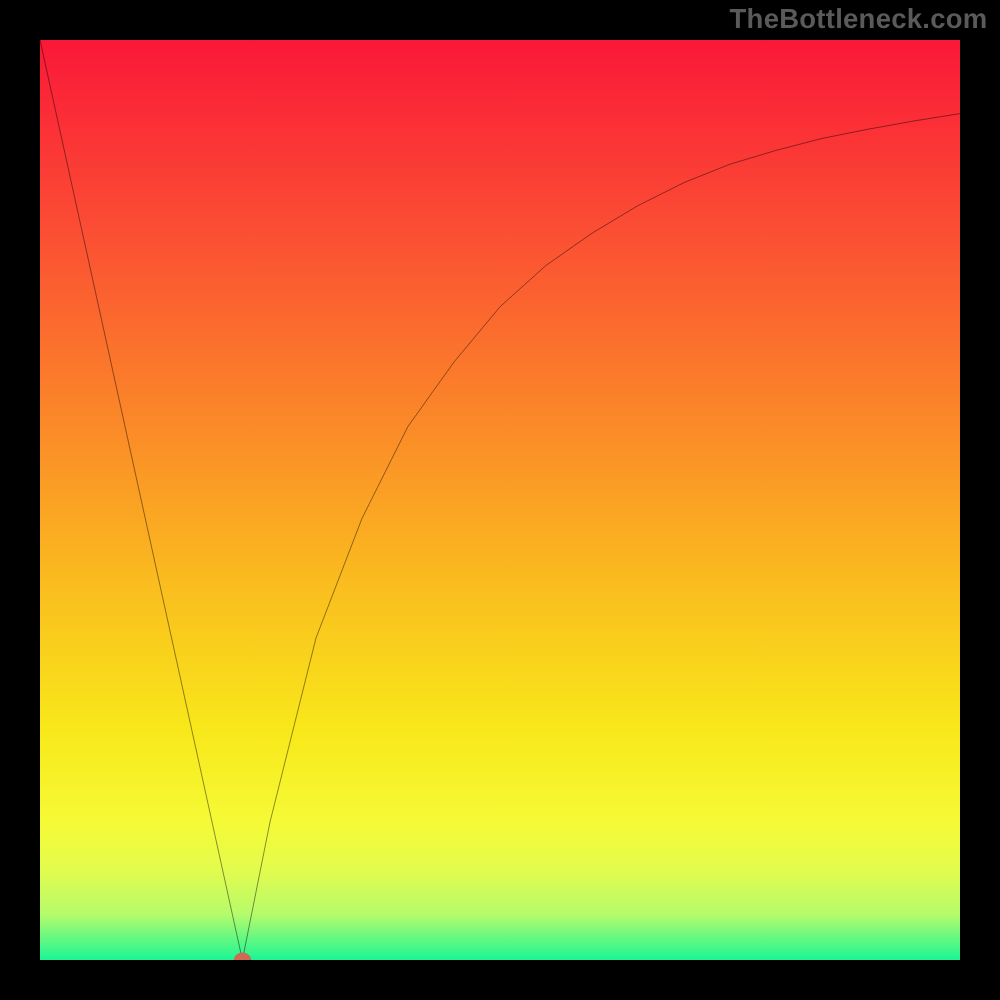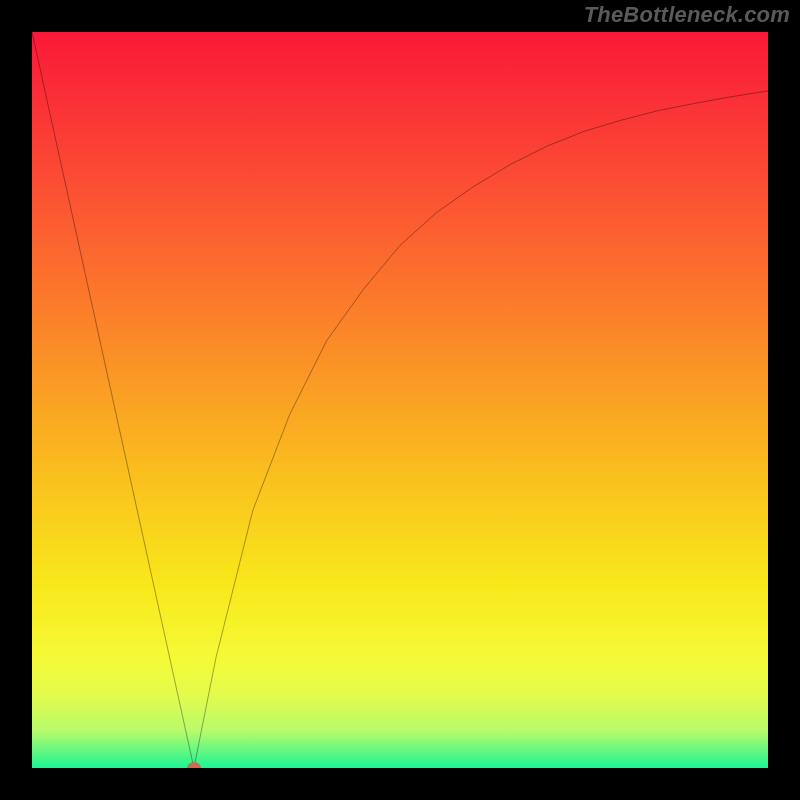--- a/index.html
+++ b/index.html
@@ -19,21 +19,20 @@
   }
   .watermark {
     position: absolute;
     top: 2px;
     right: 10px;
     color: #5a5a5a;
     font-size: 22px;
     font-weight: 600;
     letter-spacing: 0.2px;
     z-index: 3;
-    font-style: italic;
   }
   .plot-area {
     position: absolute;
     left: 32px;
     top: 32px;
     width: 736px;
     height: 736px;
     overflow: hidden;
     z-index: 1;
   }

